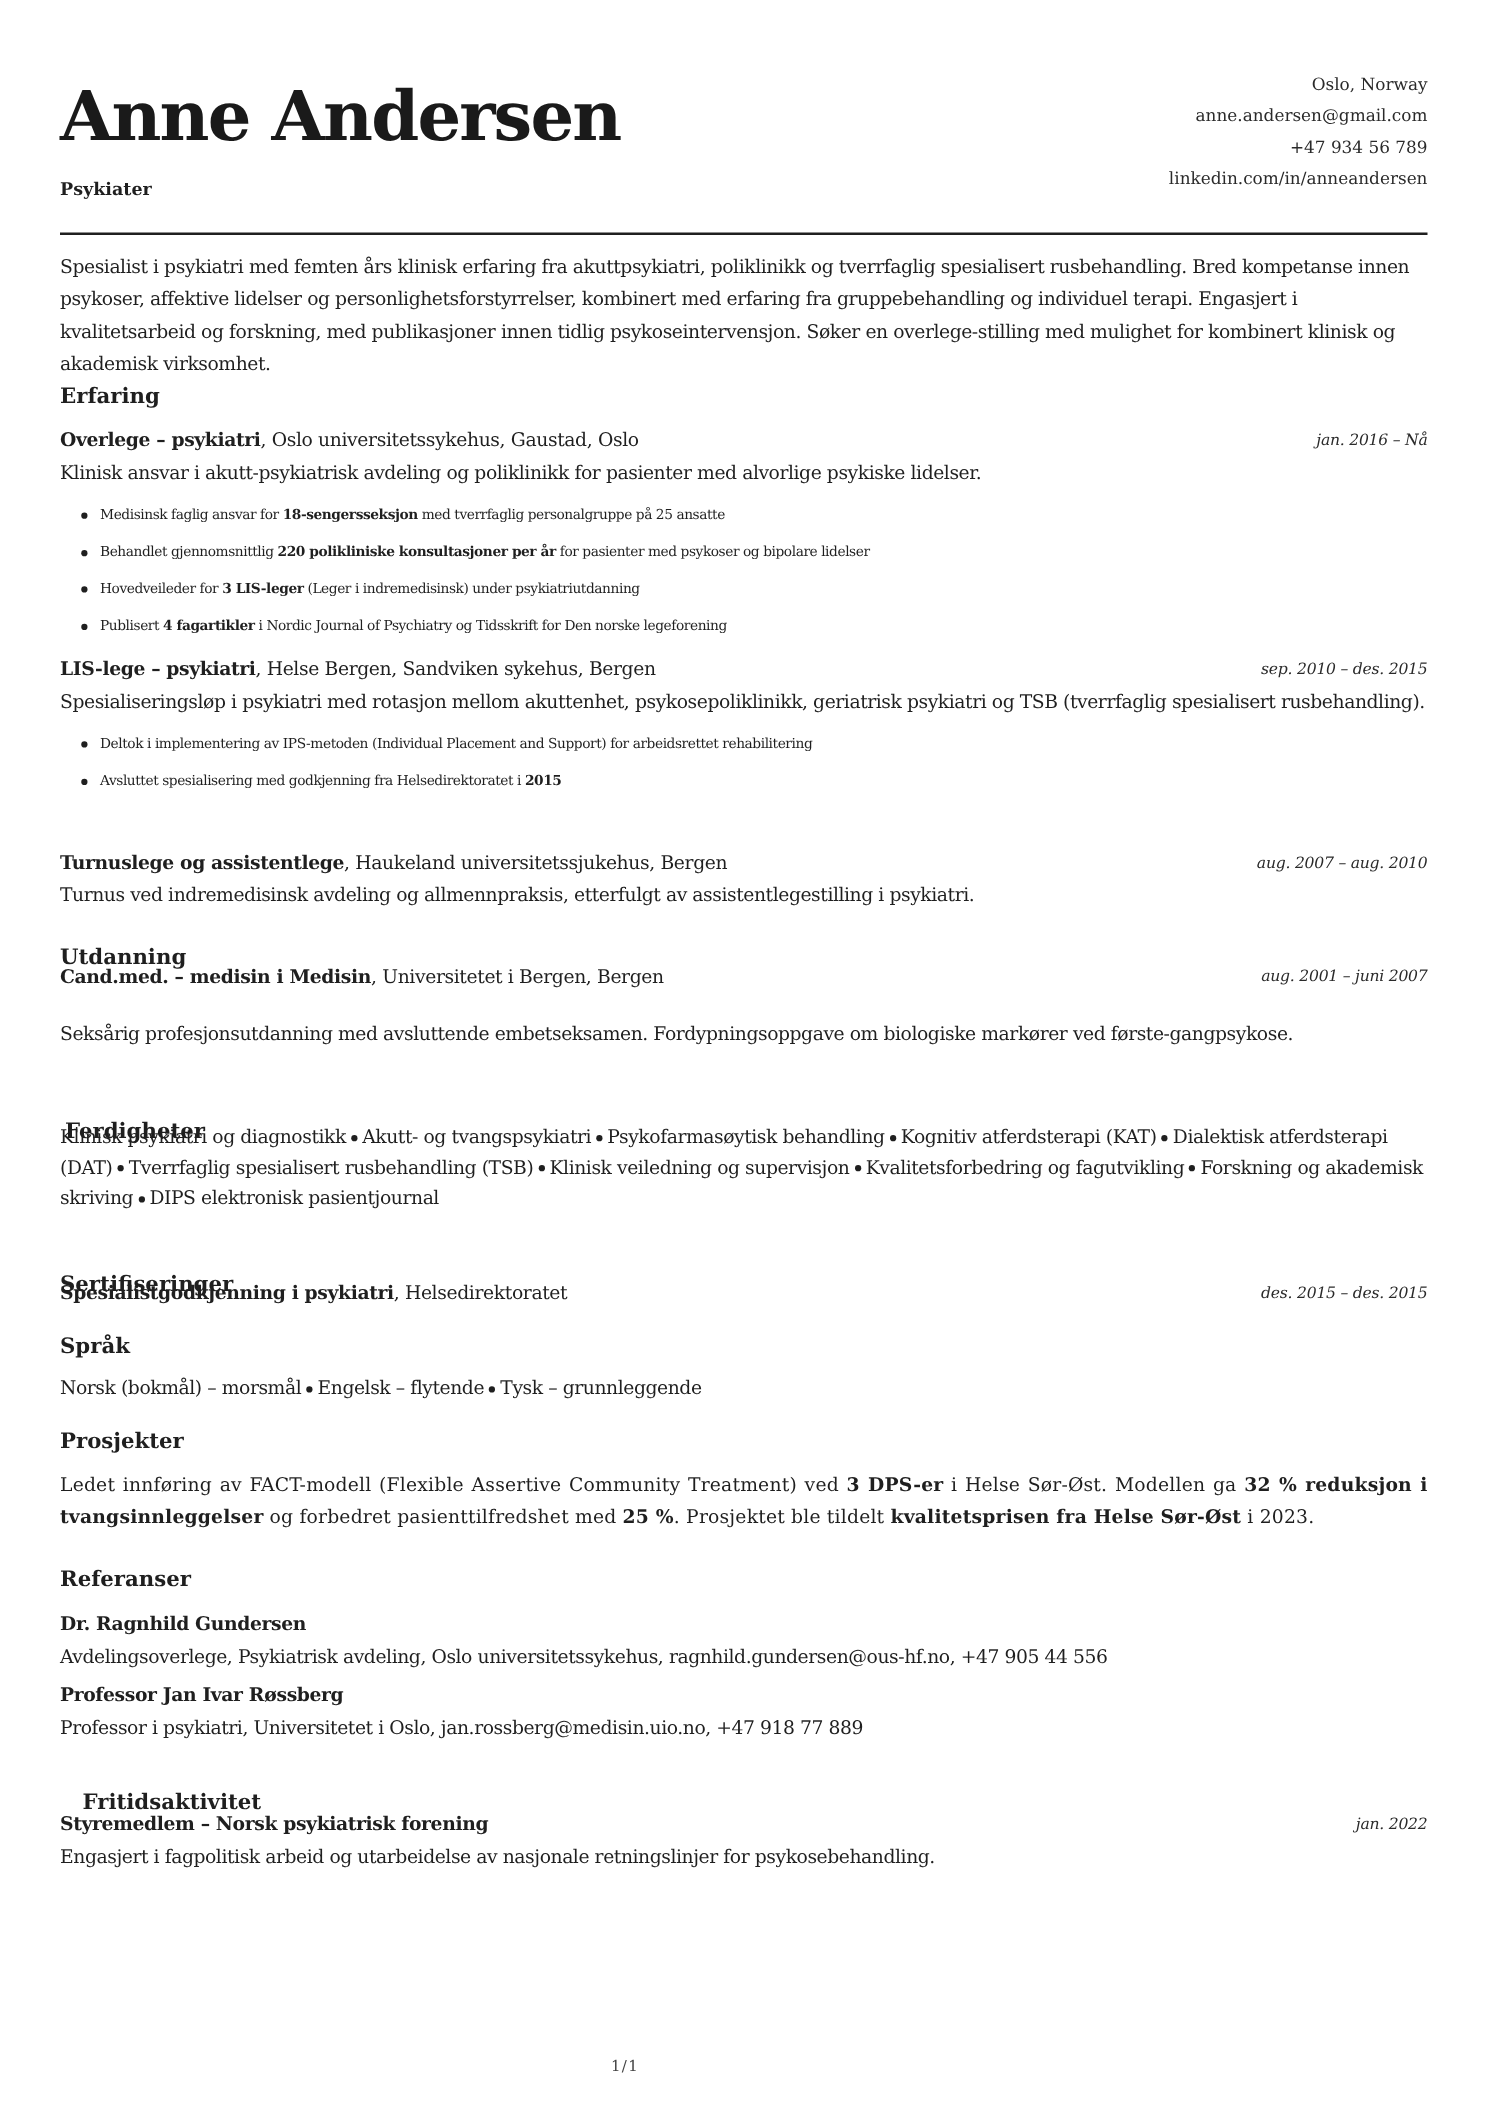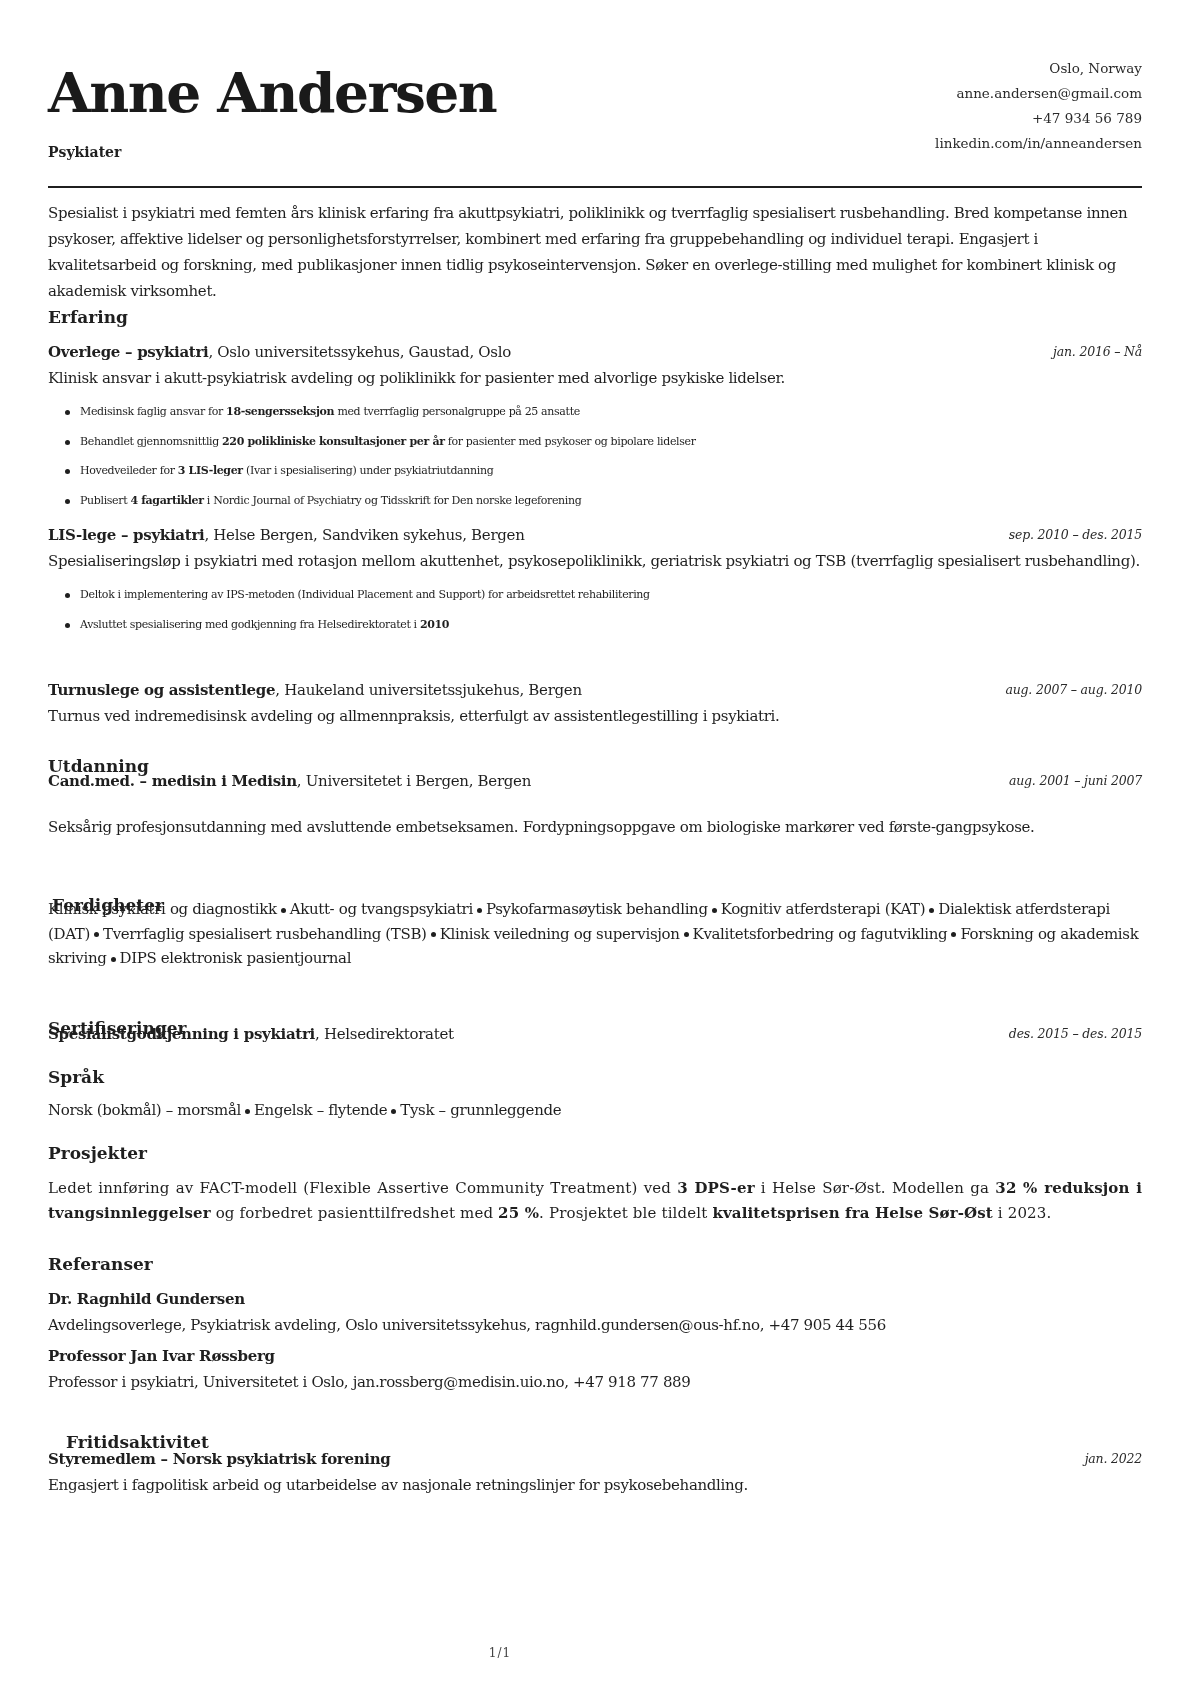--- a/index.html
+++ b/index.html
@@ -80,32 +80,32 @@
   <h2 class="section-title" style="margin:0;top:306px">Erfaring</h2>
 
   <div class="row" style="top:341px">
     <span><b>Overlege – psykiatri</b><span>, Oslo universitetssykehus, Gaustad, Oslo</span></span>
     <span class="date">jan. 2016 – Nå</span>
   </div>
   <div class="desc" style="top:367px">Klinisk ansvar i akutt-psykiatrisk avdeling og poliklinikk for pasienter med alvorlige psykiske lidelser.</div>
   <ul class="bullets" style="top:397px">
     <li><span>Medisinsk faglig ansvar for </span><b>18-sengersseksjon</b><span> med tverrfaglig personalgruppe på 25 ansatte</span></li>
     <li><span>Behandlet gjennomsnittlig </span><b>220 polikliniske konsultasjoner per år</b><span> for pasienter med psykoser og bipolare lidelser</span></li>
-    <li><span>Hovedveileder for </span><b>3 LIS-leger</b><span> (Ivar i spesialisering) under psykiatriutdanning</span></li>
+    <li><span>Hovedveileder for </span><b>3 LIS-leger</b><span> (Leger i indremedisinsk) under psykiatriutdanning</span></li>
     <li><span>Publisert </span><b>4 fagartikler</b><span> i Nordic Journal of Psychiatry og Tidsskrift for Den norske legeforening</span></li>
   </ul>
 
   <div class="row" style="top:524px">
     <span><b>LIS-lege – psykiatri</b><span>, Helse Bergen, Sandviken sykehus, Bergen</span></span>
     <span class="date">sep. 2010 – des. 2015</span>
   </div>
   <div class="desc" style="top:550px">Spesialiseringsløp i psykiatri med rotasjon mellom akuttenhet, psykosepoliklinikk, geriatrisk psykiatri og TSB (tverrfaglig spesialisert rusbehandling).</div>
   <ul class="bullets" style="top:580px">
     <li><span>Deltok i implementering av IPS-metoden (Individual Placement and Support) for arbeidsrettet rehabilitering</span></li>
-    <li><span>Avsluttet spesialisering med godkjenning fra Helsedirektoratet i </span><b>2010</b></li>
+    <li><span>Avsluttet spesialisering med godkjenning fra Helsedirektoratet i </span><b>2015</b></li>
   </ul>
 
   <div class="row" style="top:679px">
     <span><b>Turnuslege og assistentlege</b><span>, Haukeland universitetssjukehus, Bergen</span></span>
     <span class="date">aug. 2007 – aug. 2010</span>
   </div>
   <div class="desc" style="top:705px">Turnus ved indremedisinsk avdeling og allmennpraksis, etterfulgt av assistentlegestilling i psykiatri.</div>
 
   <h2 class="section-title" style="margin:0;top:755px">Utdanning</h2>
   <div class="row" style="top:770px">

